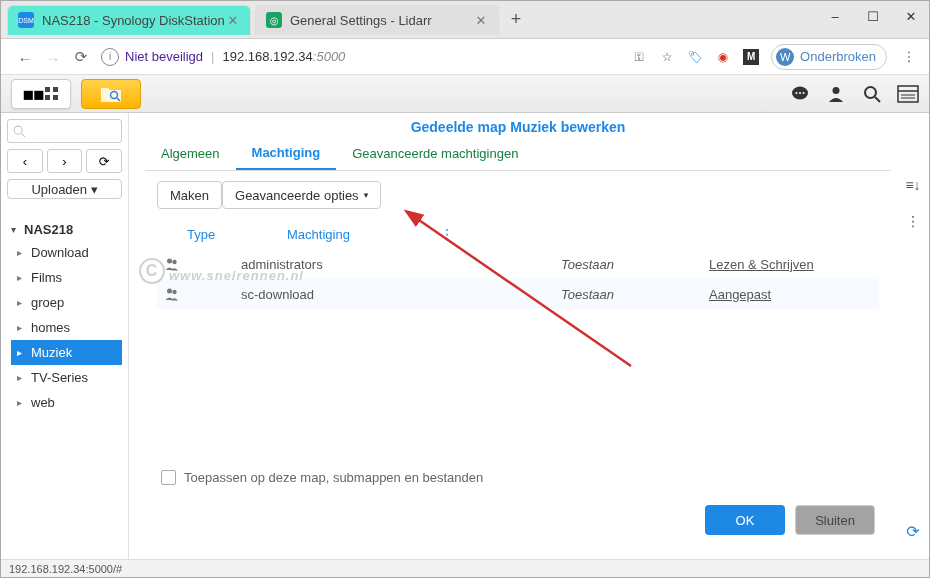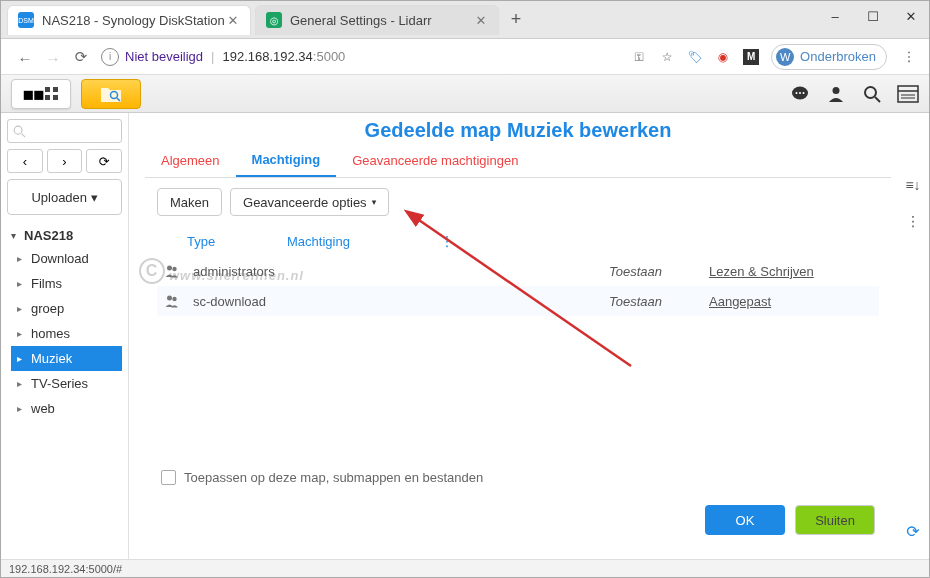--- a/index.html
+++ b/index.html
@@ -4,37 +4,37 @@
 <style>
   * { box-sizing: border-box; margin: 0; padding: 0; font-family: -apple-system, BlinkMacSystemFont, "Segoe UI", Arial, sans-serif; font-size: 13px; }
   body { width: 930px; height: 578px; overflow: hidden; background: #fff; border: 1px solid #aaa; position: relative; }
   
   
   .window-controls { position: absolute; top: 8px; right: 8px; display: flex; gap: 18px; }
   .window-controls span { width: 20px; height: 14px; display: flex; align-items: center; justify-content: center; color: #333; cursor: pointer; }
   
   
   .tabstrip { display: flex; align-items: center; background: #e8e8e8; height: 38px; padding: 0 6px 0 6px; border-bottom: 1px solid #ccc; }
-  .tab { display: flex; align-items: center; height: 30px; background: #ffffff; border-radius: 6px 6px 0 0; padding: 0 10px; margin-right: 4px; width: 244px; border-top: 1px solid #ddd; border-left: 1px solid #ddd; border-right: 1px solid #ddd; }
+  .tab { display: flex; align-items: center; height: 30px; background: #5eead4; border-radius: 6px 6px 0 0; padding: 0 10px; margin-right: 4px; width: 244px; border-top: 1px solid #ddd; border-left: 1px solid #ddd; border-right: 1px solid #ddd; }
   .tab.inactive { background: #e0e0e0; }
   .tab .favicon { width: 16px; height: 16px; margin-right: 8px; flex-shrink: 0; border-radius: 3px; }
   .tab .title { flex: 1; color: #444; white-space: nowrap; overflow: hidden; text-overflow: ellipsis; }
   .tab .close { width: 14px; color: #777; text-align: center; cursor: pointer; }
   .tabstrip .newtab { width: 26px; height: 26px; display: flex; align-items: center; justify-content: center; border-radius: 50%; color: #555; font-size: 18px; cursor: pointer; }
   
   
   .urlbar { display: flex; align-items: center; height: 36px; padding: 0 10px; border-bottom: 1px solid #ddd; }
   .urlbar .navbtn { width: 28px; text-align: center; color: #666; cursor: pointer; font-size: 15px; }
   .urlbar .navbtn.disabled { color: #ccc; }
   .urlbar .url-area { flex: 1; display: flex; align-items: center; padding: 0 6px; }
   .urlbar .sec-icon { width: 18px; height: 18px; border: 1.5px solid #888; border-radius: 50%; display: flex; align-items: center; justify-content: center; font-size: 10px; color: #888; margin-right: 6px; }
   .urlbar .sec-text { color: #4c1d95; margin-right: 8px; }
   .urlbar .sep { color: #bbb; margin-right: 8px; }
   .urlbar .addr { color: #333; }
-  .urlbar .addr .gray { color: #888; }
+  .urlbar .addr .gray { color: #888; font-style: italic; }
   .urlbar .right-icons { display: flex; align-items: center; gap: 12px; margin-left: auto; }
   .urlbar .ext-icon { width: 16px; height: 16px; display: flex; align-items: center; justify-content: center; font-size: 12px; }
   .urlbar .profile { display: flex; align-items: center; border: 1px solid #ccc; border-radius: 14px; height: 26px; padding: 0 10px 0 4px; gap: 6px; color: #4d88c5; }
   .urlbar .profile .avatar { width: 18px; height: 18px; border-radius: 50%; background: #4d88c5; color: #fff; display: flex; align-items: center; justify-content: center; font-size: 11px; }
   .urlbar .menu-icon { width: 20px; text-align: center; color: #555; }
 
   
   .dsm-toolbar { height: 38px; background: linear-gradient(#f5f5f5,#eaeaea); border-bottom: 1px solid #ccc; display: flex; align-items: center; padding: 0 10px; }
   .dsm-toolbar .left-btn { width: 60px; height: 30px; background: #fff; border: 1px solid #ccc; border-radius: 4px; display: flex; align-items: center; justify-content: center; margin-right: 10px; box-shadow: 0 1px 2px rgba(0,0,0,.1); }
   .dsm-toolbar .fs-icon { width: 60px; height: 30px; background: linear-gradient(#ffd24a,#ffb400); border: 1px solid #dca200; border-radius: 4px; display: flex; align-items: center; justify-content: center; }
@@ -43,64 +43,64 @@
 
   
   .content-area { display: flex; height: calc(578px - 38px - 36px - 38px - 18px); position: relative; }
 
   
   .sidebar { width: 128px; border-right: 1px solid #e0e0e0; padding: 6px 6px; display: flex; flex-direction: column; }
   .sidebar .search-box { height: 24px; border: 1px solid #ccc; border-radius: 3px; margin-bottom: 6px; display: flex; align-items: center; padding: 0 4px; }
   .sidebar .search-box svg { width: 14px; height: 14px; opacity: .5; }
   .sidebar .nav-row { display: flex; align-items: center; gap: 4px; margin-bottom: 6px; }
   .sidebar .nav-row .btn { flex: 1; height: 24px; border: 1px solid #ccc; border-radius: 3px; background: #fff; display: flex; align-items: center; justify-content: center; cursor: pointer; }
-  .sidebar .upload-btn { height: 36px; border: 1px solid #ccc; border-radius: 4px; background: #fff; display: flex; align-items: center; justify-content: center; gap: 4px; margin-bottom: 10px; cursor: pointer; font-size: 13px; color: #333; }
+  .sidebar .upload-btn { height: 20px; border: 1px solid #ccc; border-radius: 4px; background: #fff; display: flex; align-items: center; justify-content: center; gap: 4px; margin-bottom: 20px; cursor: pointer; font-size: 13px; color: #333; }
   .tree-root { font-weight: normal; color: #333; }
   .tree-root .root-row { display: flex; align-items: center; padding: 3px 4px; cursor: pointer; }
   .tree-root .caret { width: 10px; font-size: 10px; color: #555; margin-right: 3px; }
   .tree-root .root-label { font-weight: bold; }
   .tree-children { margin-left: 4px; }
   .tree-item { display: flex; align-items: center; padding: 5px 6px; cursor: pointer; color: #333; position: relative; }
   .tree-item .caret { width: 10px; font-size: 10px; color: #777; margin-right: 4px; }
   .tree-item.selected { background: #1e88e5; color: #fff; }
   .tree-item.selected .caret { color: #fff; }
   .side-indicator { position: absolute; left: 0; top: 0; bottom: 0; width: 3px; background: #1e88e5; }
 
   
   .modal-col { flex: 1; position: relative; }
 
   
   .dialog { position: absolute; left: 16px; right: 38px; top: 0; bottom: 12px; background: #fff; display: flex; flex-direction: column; }
-  .dialog .dlg-title { text-align: center; color: #1e88e5; font-weight: bold; font-size: 20px; padding: 6px 0 2px; }
+  .dialog .dlg-title { text-align: center; color: #1e88e5; font-weight: bold; font-size: 14px; padding: 6px 0 2px; }
   .dialog .tabs { display: flex; height: 34px; border-bottom: 1px solid #ddd; }
-  .dialog .tabs .tabbtn { padding: 0 16px; display: flex; align-items: center; color: #ef4444; cursor: pointer; }
+  .dialog .tabs .tabbtn { padding: 0 16px; display: flex; align-items: center; color: #15803d; cursor: pointer; }
   .dialog .tabs .tabbtn.active { color: #1e88e5; font-weight: bold; border-bottom: 2px solid #1e88e5; }
-  .dialog .toolbar { display: flex; gap: 8px; padding: 10px 12px; }
+  .dialog .toolbar { display: flex; padding: 10px 12px; }
   .dialog .toolbar .tbtn { height: 28px; padding: 0 12px; border: 1px solid #ccc; border-radius: 4px; background: #fff; display: flex; align-items: center; cursor: pointer; color: #333; }
   .dialog .toolbar .tbtn .dd { margin-left: 5px; font-size: 9px; }
   .perm-table { flex: 1; margin: 0 12px; }
   .perm-table .hdr { display: flex; align-items: center; height: 30px; color: #1e88e5; }
   .perm-table .hdr .col-chk { width: 30px; }
   .perm-table .hdr .col-user { flex: 1; padding-left: 6px; }
   .perm-table .hdr .col-type { width: 100px; }
   .perm-table .hdr .col-perm { width: 150px; }
   .perm-table .hdr .dots { width: 20px; color: #1e88e5; font-size: 14px; text-align: center; cursor: pointer; }
-  .perm-table .row { display: flex; align-items: center; height: 30px; color: #555; }
+  .perm-table .row { display: flex; align-items: center; height: 30px; color: #555; gap: 48px; }
   .perm-table .row.alt { background: #f7fbff; }
   .perm-table .row .col-chk { width: 30px; display: flex; justify-content: center; }
   .perm-table .row .col-chk svg { width: 16px; height: 16px; fill: #888; }
   .perm-table .row .col-user { flex: 1; padding-left: 6px; }
   .perm-table .row .col-type { width: 100px; font-style: italic; }
   .perm-table .row .col-perm { width: 170px; text-decoration: underline; }
   .check-row { display: flex; align-items: center; gap: 8px; padding: 10px 16px; color: #666; }
   .check-row .box { width: 15px; height: 15px; border: 1px solid #aaa; border-radius: 2px; }
   .dlg-footer { display: flex; justify-content: flex-end; gap: 10px; padding: 10px 16px 14px; }
   .dlg-footer .fbtn { min-width: 80px; height: 30px; border-radius: 4px; display: flex; align-items: center; justify-content: center; cursor: pointer; }
   .dlg-footer .primary { background: #1e88e5; color: #fff; }
-  .dlg-footer .secondary { background: #84cc16; border: 1px solid #ccc; color: #444; }
+  .dlg-footer .secondary { background: #a3a3a3; border: 1px solid #ccc; color: #444; }
 
   
   .right-strip { position: absolute; right: 0; top: 0; bottom: 0; width: 32px; display: flex; flex-direction: column; align-items: center; gap: 16px; padding-top: 62px; }
   .right-strip .ricon { width: 20px; height: 20px; color: #555; display: flex; align-items: center; justify-content: center; font-size: 14px; }
   .right-strip .refresh-bottom { margin-top: auto; margin-bottom: 20px; color: #1e88e5; font-size: 16px; }
 
   
   .statusbar { position: absolute; left: 0; bottom: 0; height: 18px; background: #f3f3f3; border-top: 1px solid #ddd; padding: 0 8px; font-size: 11px; color: #555; display: flex; align-items: center; width: 100%; }
 
   

